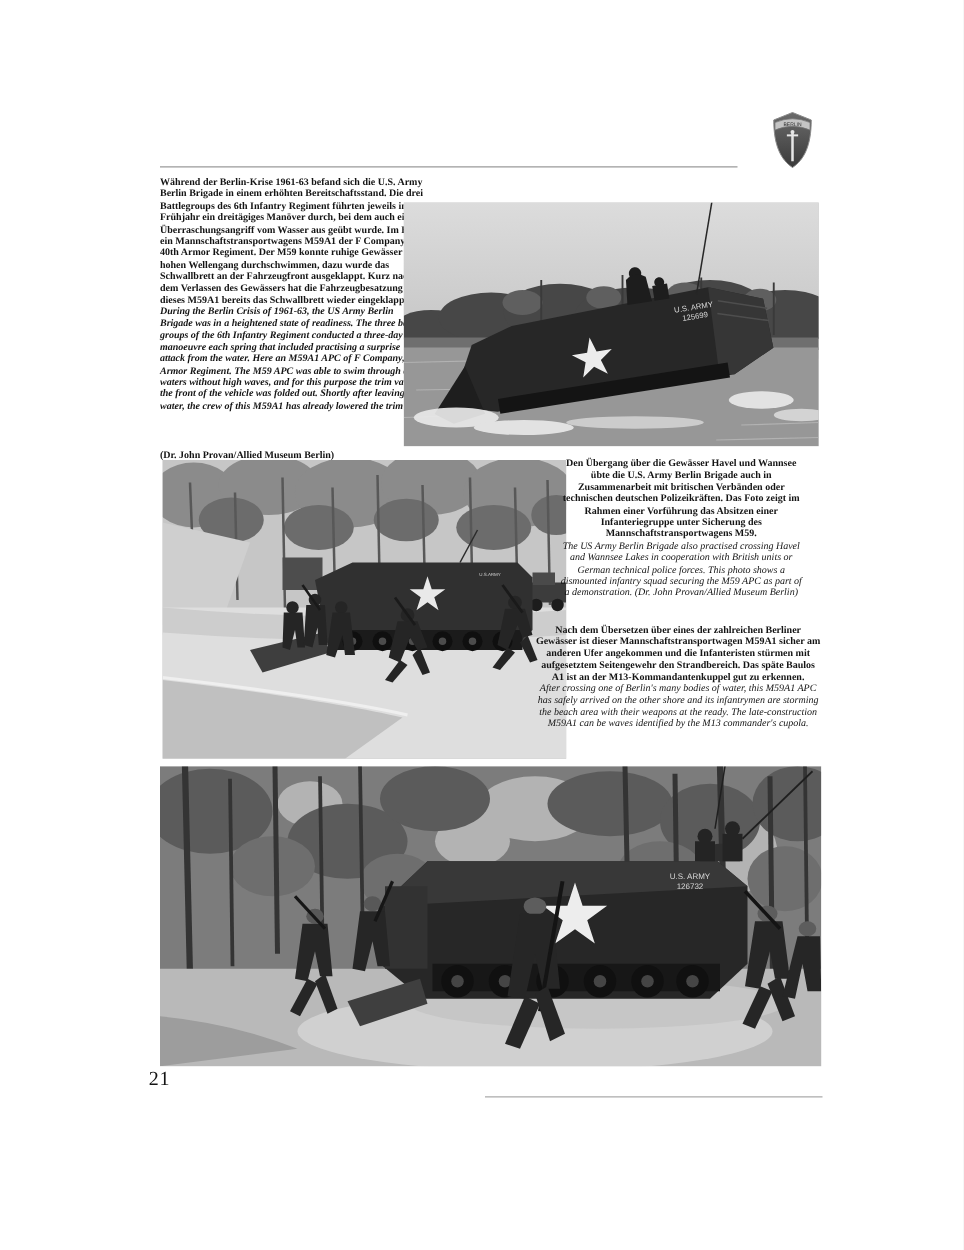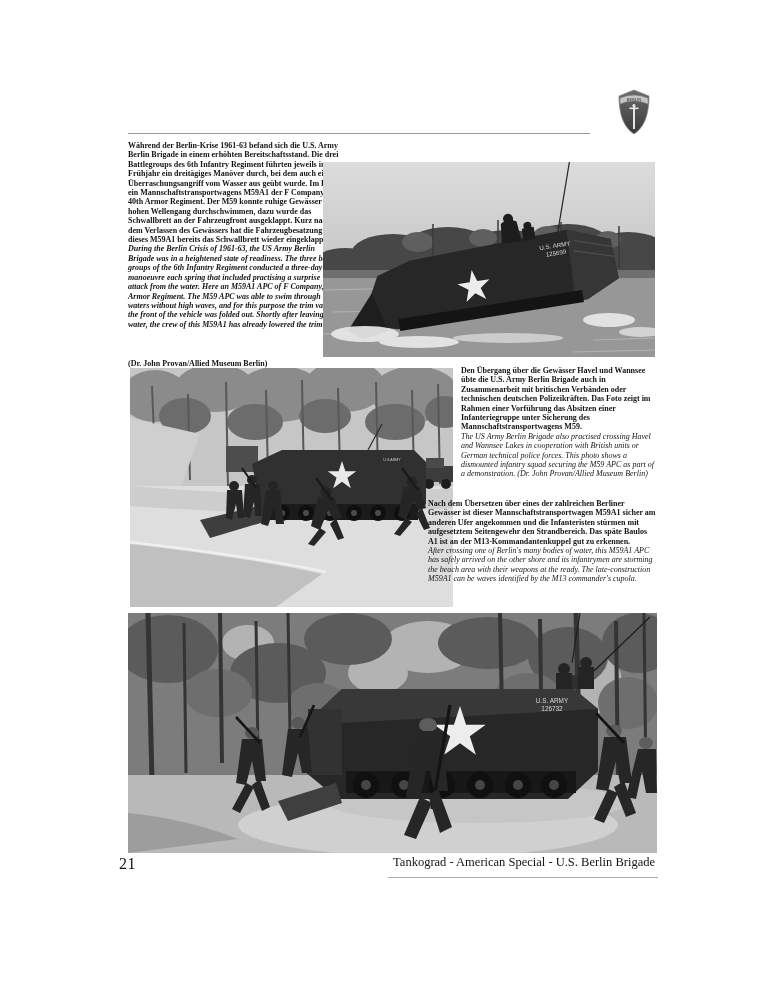--- a/index.html
+++ b/index.html
@@ -13,21 +13,21 @@
     overflow:hidden;
   }
   .rule{position:absolute;background:#9a9a9a;height:1px;}
   .badge{position:absolute;left:615px;top:88px;width:38px;height:48px;}
   .caption{position:absolute;font-size:8px;line-height:9.4px;}
   .caption p{margin:0;}
   .caption .de{font-weight:bold;}
   .caption .en{font-style:italic;}
   .caption.first .en{font-weight:bold;}
   .caption .credit{font-weight:bold;margin-top:30px;}
-  .caption.align-right{text-align:left;}
+  .caption.align-right{text-align:center;}
   .photo{position:absolute;overflow:hidden;background:#c9c9c9;}
   .photo svg{display:block;}
   .footer-pagenum{
     position:absolute;left:119px;top:855px;
     font-size:16px;letter-spacing:.5px;
   }
   .footer-title{
     position:absolute;right:116px;top:855px;
     font-size:12.5px;
   }
@@ -234,21 +234,21 @@
           <circle cx="282" cy="114" r="5.5"></circle>
           <path d="M274,119 L290,119 L296,140 L288,142 L284,132 L276,152 L268,148 Z"></path>
           <line x1="272" y1="100" x2="288" y2="122" stroke="#1a1a1a" stroke-width="2.2"></line>
           <path d="M276,150 L264,166 L270,168 L282,154 Z"></path>
             <path d="M292,140 L300,160 L294,162 L286,146 Z"></path>
         </g>
       </g>
     </svg>
   </div>
 
-  <div class="caption" style="left:461px;top:366px;width:196px;">
+  <div class="caption" style="left:447px;top:366px;width:196px;text-align:center;">
     <p class="de">Den Übergang über die Gewässer Havel und Wannsee übte die U.S. Army Berlin Brigade auch in Zusammenarbeit mit britischen Verbänden oder technischen deutschen Polizeikräften. Das Foto zeigt im Rahmen einer Vorführung das Absitzen einer Infanteriegruppe unter Sicherung des Mannschaftstransportwagens M59.</p>
     <p class="en">The US Army Berlin Brigade also practised crossing Havel and Wannsee Lakes in cooperation with British units or German technical police forces. This photo shows a dismounted infantry squad securing the M59 APC as part of a demonstration. (Dr. John Provan/Allied Museum Berlin)</p>
   </div>
 
   <div class="caption align-right" style="left:428px;top:499px;width:229px;">
     <p class="de">Nach dem Übersetzen über eines der zahlreichen Berliner Gewässer ist dieser Mannschaftstransportwagen M59A1 sicher am anderen Ufer angekommen und die Infanteristen stürmen mit aufgesetztem Seitengewehr den Strandbereich. Das späte Baulos A1 ist an der M13-Kommandantenkuppel gut zu erkennen.</p>
     <p class="en">After crossing one of Berlin's many bodies of water, this M59A1 APC has safely arrived on the other shore and its infantrymen are storming the beach area with their weapons at the ready. The late-construction M59A1 can be waves identified by the M13 commander's cupola.</p>
     <p class="credit">(Dr. John Provan/Allied Museum Berlin)</p>
   </div>
 
@@ -365,16 +365,15 @@
         </g>
         <g>
           <ellipse cx="518" cy="130" rx="7" ry="6" fill="#5d5d5d"></ellipse>
           <path d="M510,136 L528,136 L529,180 L518,180 L514,158 L508,186 L498,184 Z"></path>
         </g>
       </g>
     </svg>
   </div>
 
   <div class="footer-pagenum">21</div>
-  <div class="footer-title">Tankograd - American Special - U.S. Berlin Brigade</div>
   <div class="rule" style="left:388px;top:877px;width:270px;background:#ababab;"></div>
 
 </div>
 
 </body></html>

